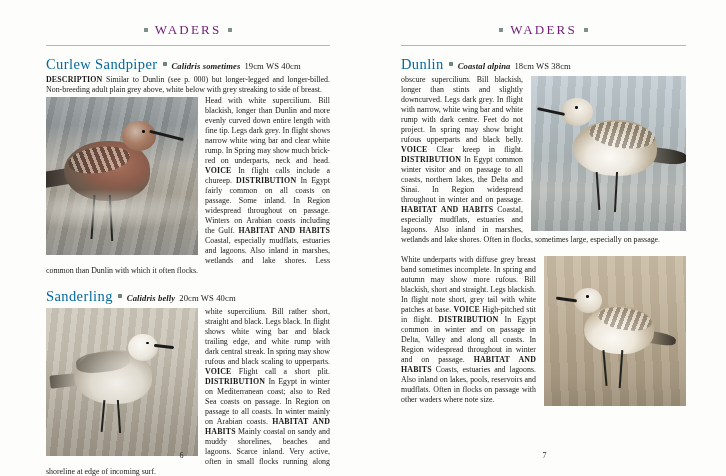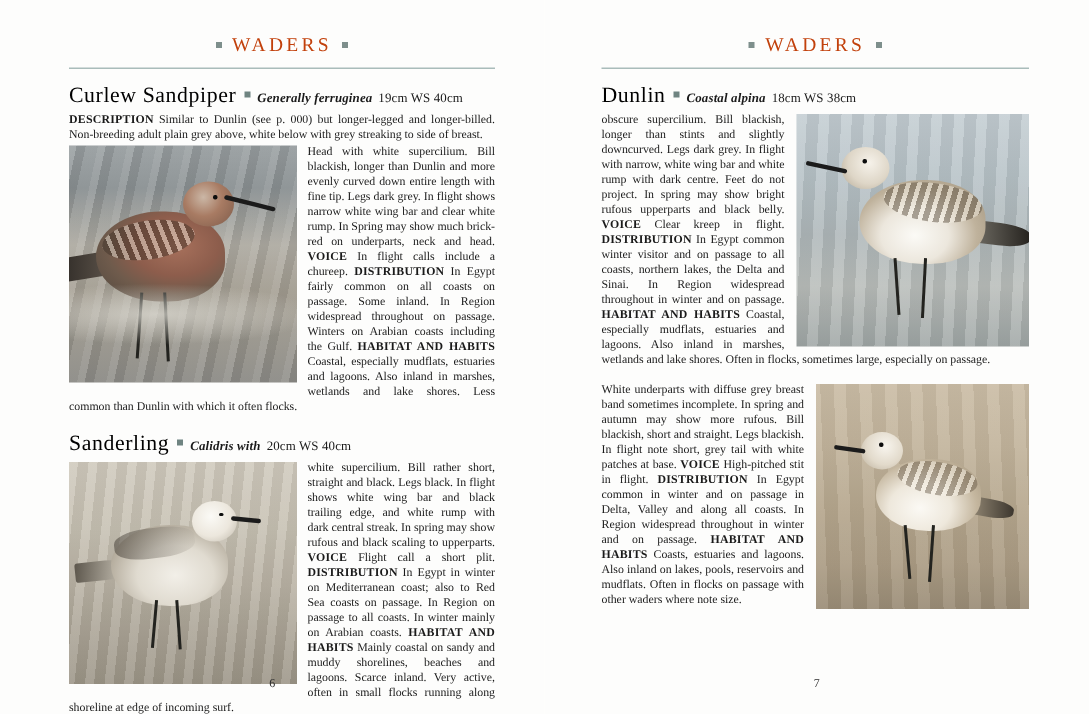--- a/index.html
+++ b/index.html
@@ -30,21 +30,21 @@
   }
   .page-left  { padding: 22px 33px 0 46px; }
   .page-right { padding: 22px 40px 0 38px; }
 
   
   .running-head {
     text-align: center;
     font-variant: small-caps;
     letter-spacing: 2.2px;
     font-size: 12.5px;
-    color: #c2410c;
+    color: #701a75;
     white-space: nowrap;
     padding-bottom: 6px;
   }
   .running-head .rh-text {
     font-family: "Liberation Serif", serif;
     font-size: 13px;
   }
   .sq {
     display: inline-block;
     width: 4px;
@@ -65,21 +65,21 @@
   .species + .species { margin-top: 9px; }
 
   .sp-head {
     white-space: nowrap;
     margin-bottom: 2px;
     line-height: 1.1;
   }
   .sp-name {
     font-size: 14.5px;
     letter-spacing: 0.4px;
-    color: #000000;
+    color: #0369a1;
   }
   .sp-sq {
     display: inline-block;
     width: 4px;
     height: 4px;
     background: #6f8481;
     vertical-align: middle;
     margin: 0 5px 3px 5px;
   }
   .sp-sci {
@@ -202,21 +202,21 @@
 
   <div class="page page-left">
 
     <div class="running-head">
       <span class="sq"></span><span class="rh-text">WADERS</span><span class="sq"></span>
     </div>
     <hr class="rule">
 
     <div class="species">
       <div class="sp-head">
-        <span class="sp-name">Curlew Sandpiper</span><span class="sp-sq"></span><span class="sp-sci">Generally ferruginea</span> <span class="sp-meas">19cm WS 40cm</span>
+        <span class="sp-name">Curlew Sandpiper</span><span class="sp-sq"></span><span class="sp-sci">Calidris sometimes</span> <span class="sp-meas">19cm WS 40cm</span>
       </div>
 
       <div class="sp-body">
         <p class="lead"><b>DESCRIPTION</b> <span>Similar to Dunlin (see p. 000) but longer-legged and longer-billed. Non-breeding adult plain grey above, white below with grey streaking to side of breast.</span></p>
 
         <div class="photo mud-grey" style="width:152px;height:158px;">
           <div class="ph-inner">
 
             <div class="tail" style="left:-6px;top:72px;width:44px;height:16px;background:linear-gradient(100deg,#2e2a26,#6b6055);transform:rotate(-9deg);"></div>
             <div class="body-oval" style="left:18px;top:44px;width:86px;height:60px;background:radial-gradient(ellipse at 62% 38%, #a8715c 0%, #8d5d4c 38%, #6f5b4c 62%, #4e463d 100%);"></div>
@@ -228,21 +228,21 @@
             <div class="leg" style="left:64px;top:98px;height:46px;transform:rotate(-3deg);"></div>
           </div>
         </div>
 
         <p class="wrap-text">Head with white supercilium. Bill blackish, longer than Dunlin and more evenly curved down entire length with fine tip. Legs dark grey. In flight shows narrow white wing bar and clear white rump. In Spring may show much brick-red on underparts, neck and head. <b>VOICE</b> In flight calls include a chureep. <b>DISTRIBUTION</b> In Egypt fairly common on all coasts on passage. Some inland. In Region widespread throughout on passage. Winters on Arabian coasts including the Gulf. <b>HABITAT AND HABITS</b> Coastal, especially mudflats, estuaries and lagoons. Also inland in marshes, wetlands and lake shores. Less common than Dunlin with which it often flocks.</p>
       </div>
     </div>
 
     <div class="species" style="margin-top:11px;">
       <div class="sp-head">
-        <span class="sp-name">Sanderling</span><span class="sp-sq"></span><span class="sp-sci">Calidris with</span> <span class="sp-meas">20cm WS 40cm</span>
+        <span class="sp-name">Sanderling</span><span class="sp-sq"></span><span class="sp-sci">Calidris belly</span> <span class="sp-meas">20cm WS 40cm</span>
       </div>
 
       <div class="sp-body">
 
         <div class="photo sand-pale" style="width:152px;height:148px;">
           <div class="ph-inner">
             <div class="tail" style="left:4px;top:66px;width:34px;height:13px;background:linear-gradient(100deg,#5c564c,#c9c3b6);transform:rotate(-6deg);"></div>
             <div class="body-oval" style="left:28px;top:42px;width:78px;height:54px;background:radial-gradient(ellipse at 55% 62%, #f2efe8 0%, #e0dbd0 42%, #b6ae9f 72%, #8e8678 100%);"></div>
             <div class="wingstreak" style="left:30px;top:44px;width:54px;height:20px;background:linear-gradient(98deg, rgba(70,64,56,.55), rgba(190,184,172,.25));transform:rotate(-7deg);border-radius:40%;"></div>
             <div class="head-oval" style="left:82px;top:26px;width:30px;height:27px;background:radial-gradient(circle at 42% 38%, #fbfaf6 0%, #ece7dd 55%, #bdb6a8 100%);"></div>

